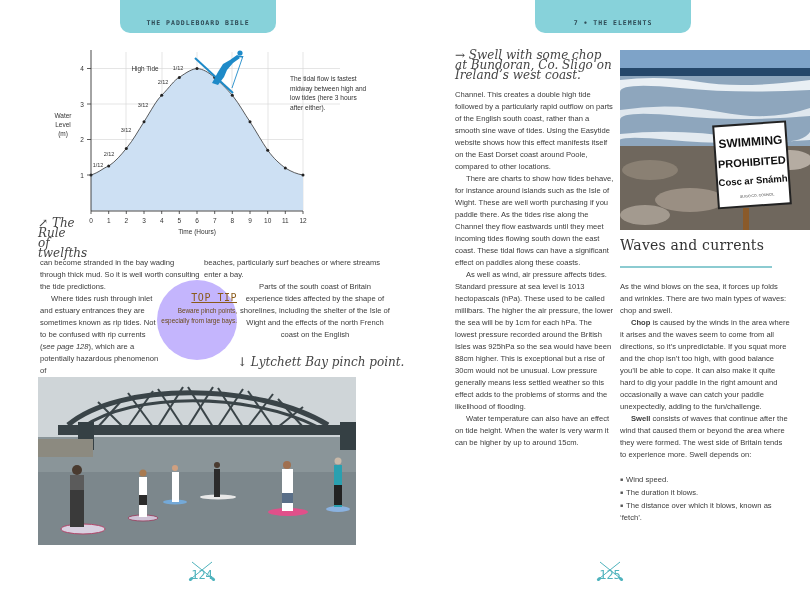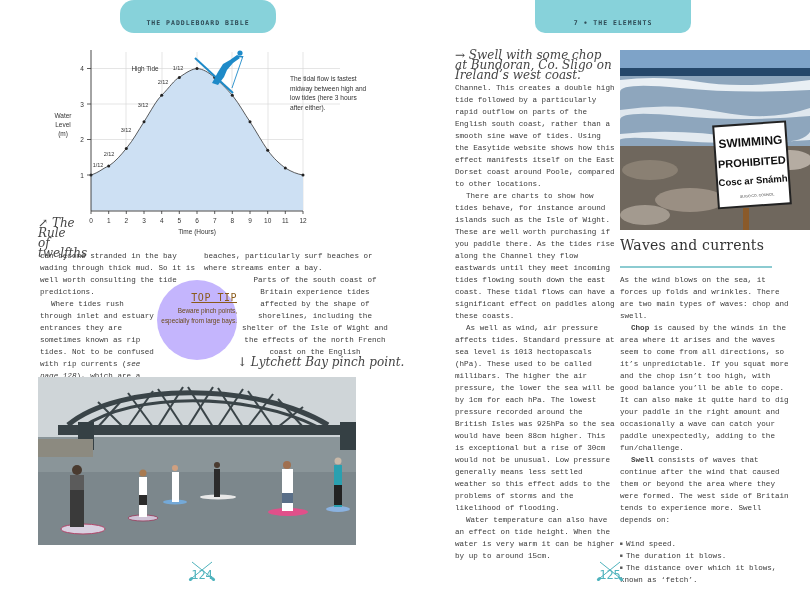--- a/index.html
+++ b/index.html
@@ -7,23 +7,23 @@
   body { position: relative; font-family: "DejaVu Serif", serif; color: #3a3a3a; }
   .page { position: absolute; top: 0; height: 605px; width: 405px; background: #fff; }
   .page.left { left: 0; }
   .page.right { left: 405px; }
   .tab {
     position: absolute; top: 0; height: 33px; background: #87d2da;
     border-bottom-left-radius: 10px; border-bottom-right-radius: 10px;
     display: flex; align-items: flex-end; justify-content: center; padding-bottom: 6px;
     font-family: "DejaVu Sans Mono", monospace; font-size: 6.5px; letter-spacing: 1px; color: #2e4a55; font-weight: bold;
   }
-  .page.left .tab { left: 120px; width: 156px; border-radius: 14px; }
+  .page.left .tab { left: 120px; width: 156px; }
   .page.right .tab { left: 130px; width: 156px; }
-  .body-text { font-size: 7.6px; line-height: 12px; color: #3b3b3b; font-family: Liberation Mono, monospace; }
+  .body-text { font-size: 7.6px; line-height: 12px; color: #3b3b3b; font-family: Liberation Sans, sans-serif; margin-top: 7px; }
   .body-text p { margin: 0; }
   .indent { text-indent: 11px; }
   .caption { font-family: "DejaVu Serif", serif; font-style: italic; font-size: 12px; line-height: 10px; color: #444; }
 
   
   .chart { position: absolute; left: 40px; top: 50px; width: 330px; height: 190px; }
   .chart svg { position: absolute; left: 0; top: 0; }
   .chart-note { position: absolute; left: 250px; top: 24px; width: 80px; font-family: "Liberation Sans", sans-serif; font-size: 6.6px; line-height: 9.5px; color: #333; }
   .rule-caption { position: absolute; left: 38px; top: 218px; width: 40px; }
 

